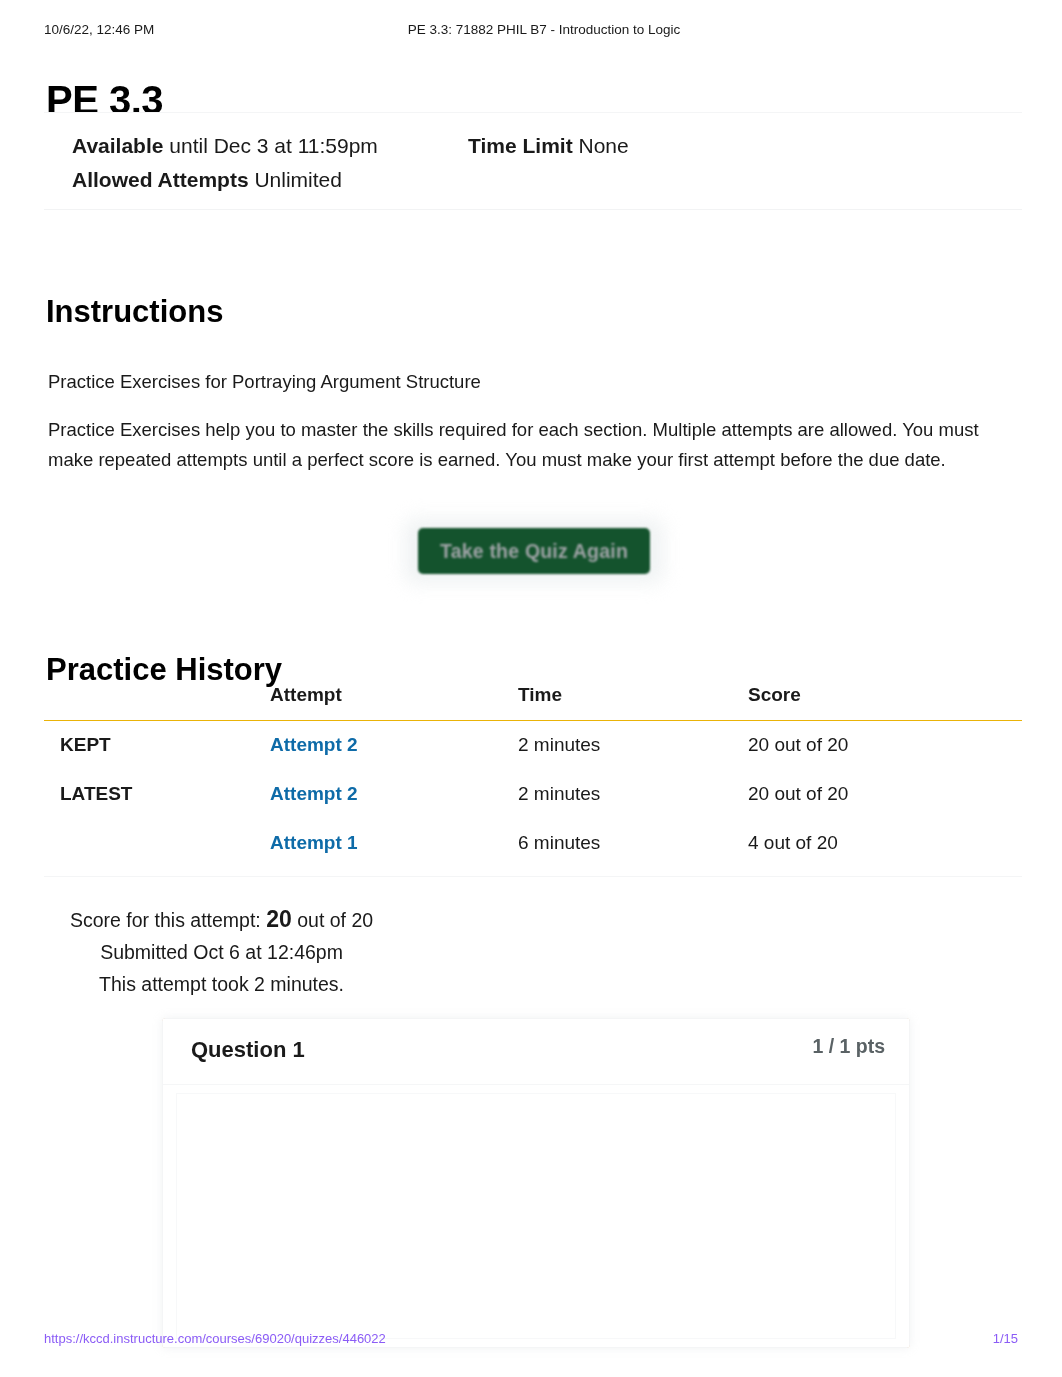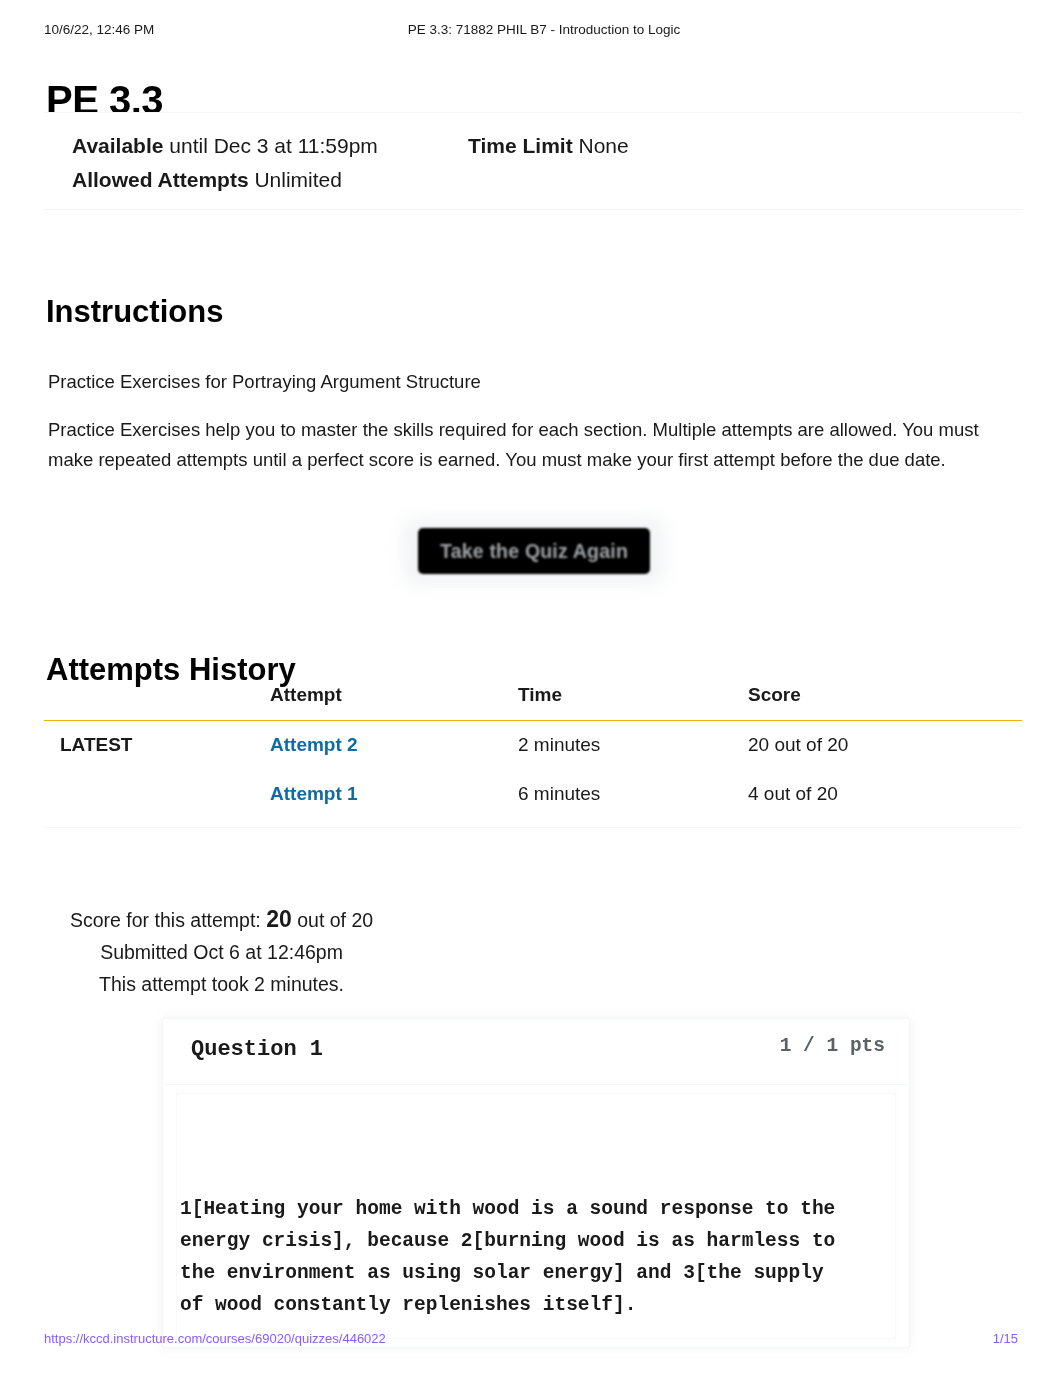--- a/index.html
+++ b/index.html
@@ -123,21 +123,21 @@
     opacity: .85;
   }
   .take-again-btn {
     position: absolute;
     left: 14px;
     top: 10px;
     width: 232px;
     height: 46px;
     border: none;
     border-radius: 5px;
-    background: #000000;
+    background: #14532d;
     color: #a0a4a7;
     font-family: "Liberation Sans", sans-serif;
     font-size: 19.5px;
     font-weight: bold;
     letter-spacing: .2px;
     filter: blur(0.9px);
     cursor: pointer;
   }
 
   
@@ -199,21 +199,20 @@
   .question-card {
     position: absolute;
     left: 162px;
     top: 1018px;
     width: 748px;
     height: 330px;
     background: #fdba74;
     border: 1px solid #f4f5f6;
     border-radius: 3px;
     box-shadow: 0 0 10px rgba(200,205,210,.26);
-    font-family: Liberation Mono, monospace;
   }
   .q-header {
     position: relative;
     height: 66px;
     padding: 0 26px;
     background: #ffffff;
     border-bottom: 1px solid #f5f6f7;
   }
   .q-title {
     position: absolute;
@@ -299,32 +298,38 @@
 
 <h2 class="section-h2 instructions-h">Instructions</h2>
 <p class="instr-p instr-p1">Practice Exercises for Portraying Argument Structure</p>
 <p class="instr-p instr-p2">Practice Exercises help you to master the skills required for each section. Multiple attempts are allowed. You must make repeated attempts until a perfect score is earned. You must make your first attempt before the due date.</p>
 
 <div class="take-again-wrap">
   <div class="take-again-glow"></div>
   <button class="take-again-btn">Take the Quiz Again</button>
 </div>
 
-<h2 class="section-h2 attempt-h">Attempts History</h2>
+<h2 class="section-h2 attempt-h">Practice History</h2>
 
 <table class="history-table">
   <thead>
     <tr>
       <th class="col-label"></th>
       <th class="col-attempt">Attempt</th>
       <th class="col-time">Time</th>
       <th class="col-score">Score</th>
     </tr>
   </thead>
   <tbody>
+    <tr>
+      <td class="col-label">KEPT</td>
+      <td class="col-attempt"><a class="attempt-link">Attempt 2</a></td>
+      <td class="col-time">2 minutes</td>
+      <td class="col-score">20 out of 20</td>
+    </tr>
     <tr>
       <td class="col-label">LATEST</td>
       <td class="col-attempt"><a class="attempt-link">Attempt 2</a></td>
       <td class="col-time">2 minutes</td>
       <td class="col-score">20 out of 20</td>
     </tr>
     <tr>
       <td class="col-label"></td>
       <td class="col-attempt"><a class="attempt-link">Attempt 1</a></td>
       <td class="col-time">6 minutes</td>
@@ -339,20 +344,19 @@
   <div>This attempt took 2 minutes.</div>
 </div>
 
 <div class="question-card">
   <div class="q-header">
     <span class="q-title">Question 1</span>
     <span class="q-pts">1 / 1 pts</span>
   </div>
   <div class="q-body">
     <div class="q-body-inner"></div>
-    <div class="q-text">1[Heating your home with wood is a sound response to the energy crisis], because 2[burning wood is as harmless to the environment as using solar energy] and 3[the supply of wood constantly replenishes itself].</div>
   </div>
 </div>
 
 <div class="print-footer">
   <span class="pf-url">https://kccd.instructure.com/courses/69020/quizzes/446022</span>
   <span class="pf-page">1/15</span>
 </div>
 
 </body></html>

